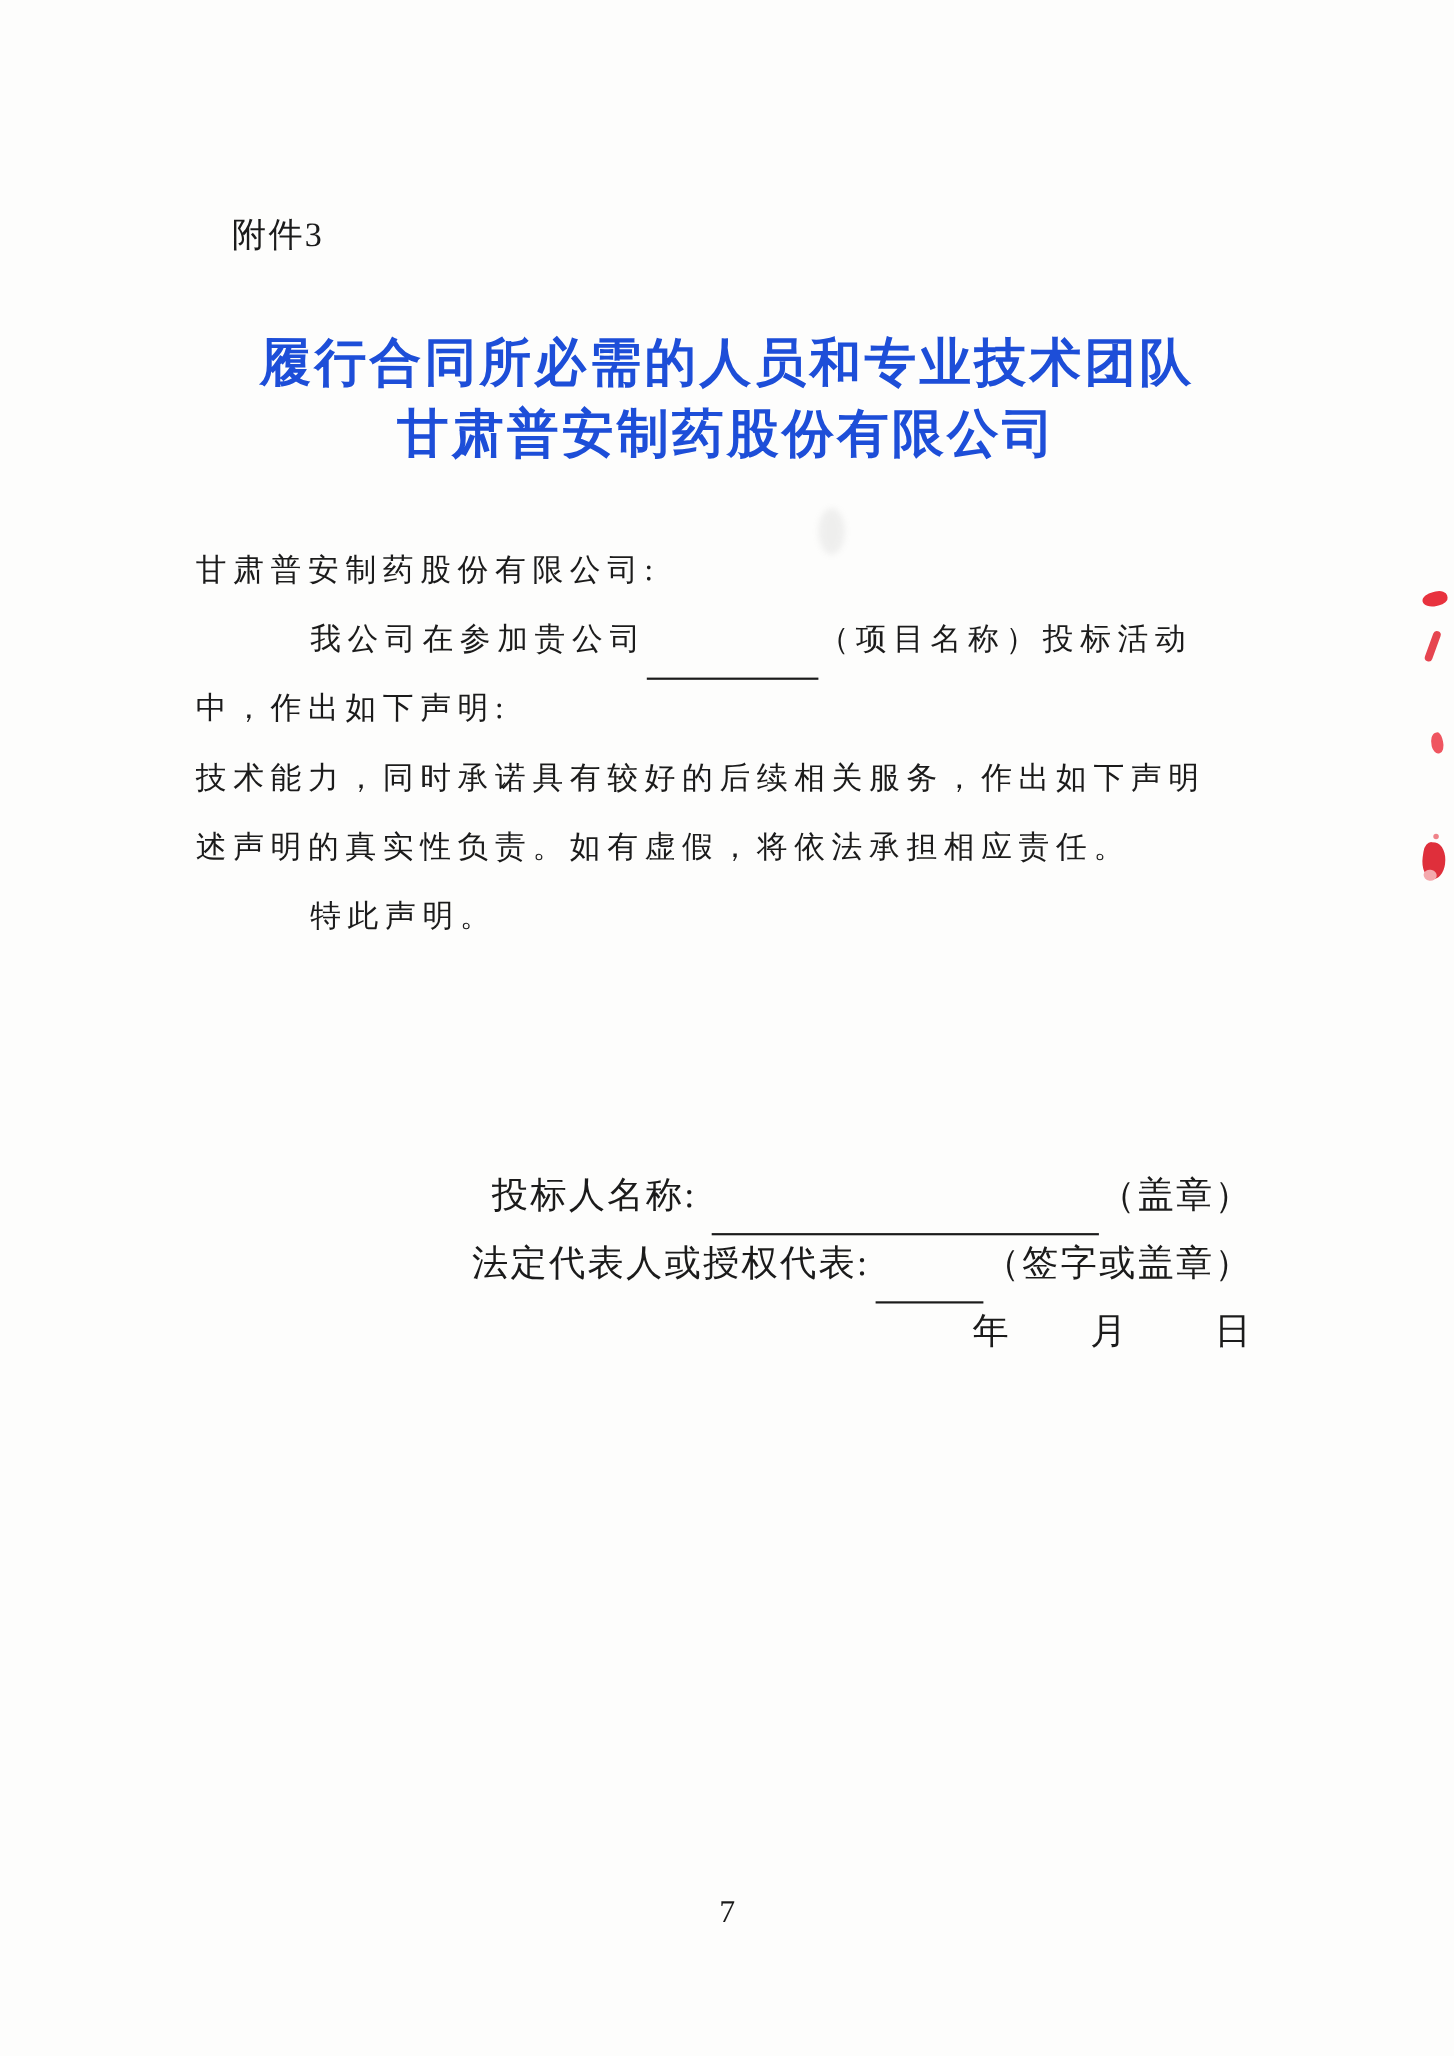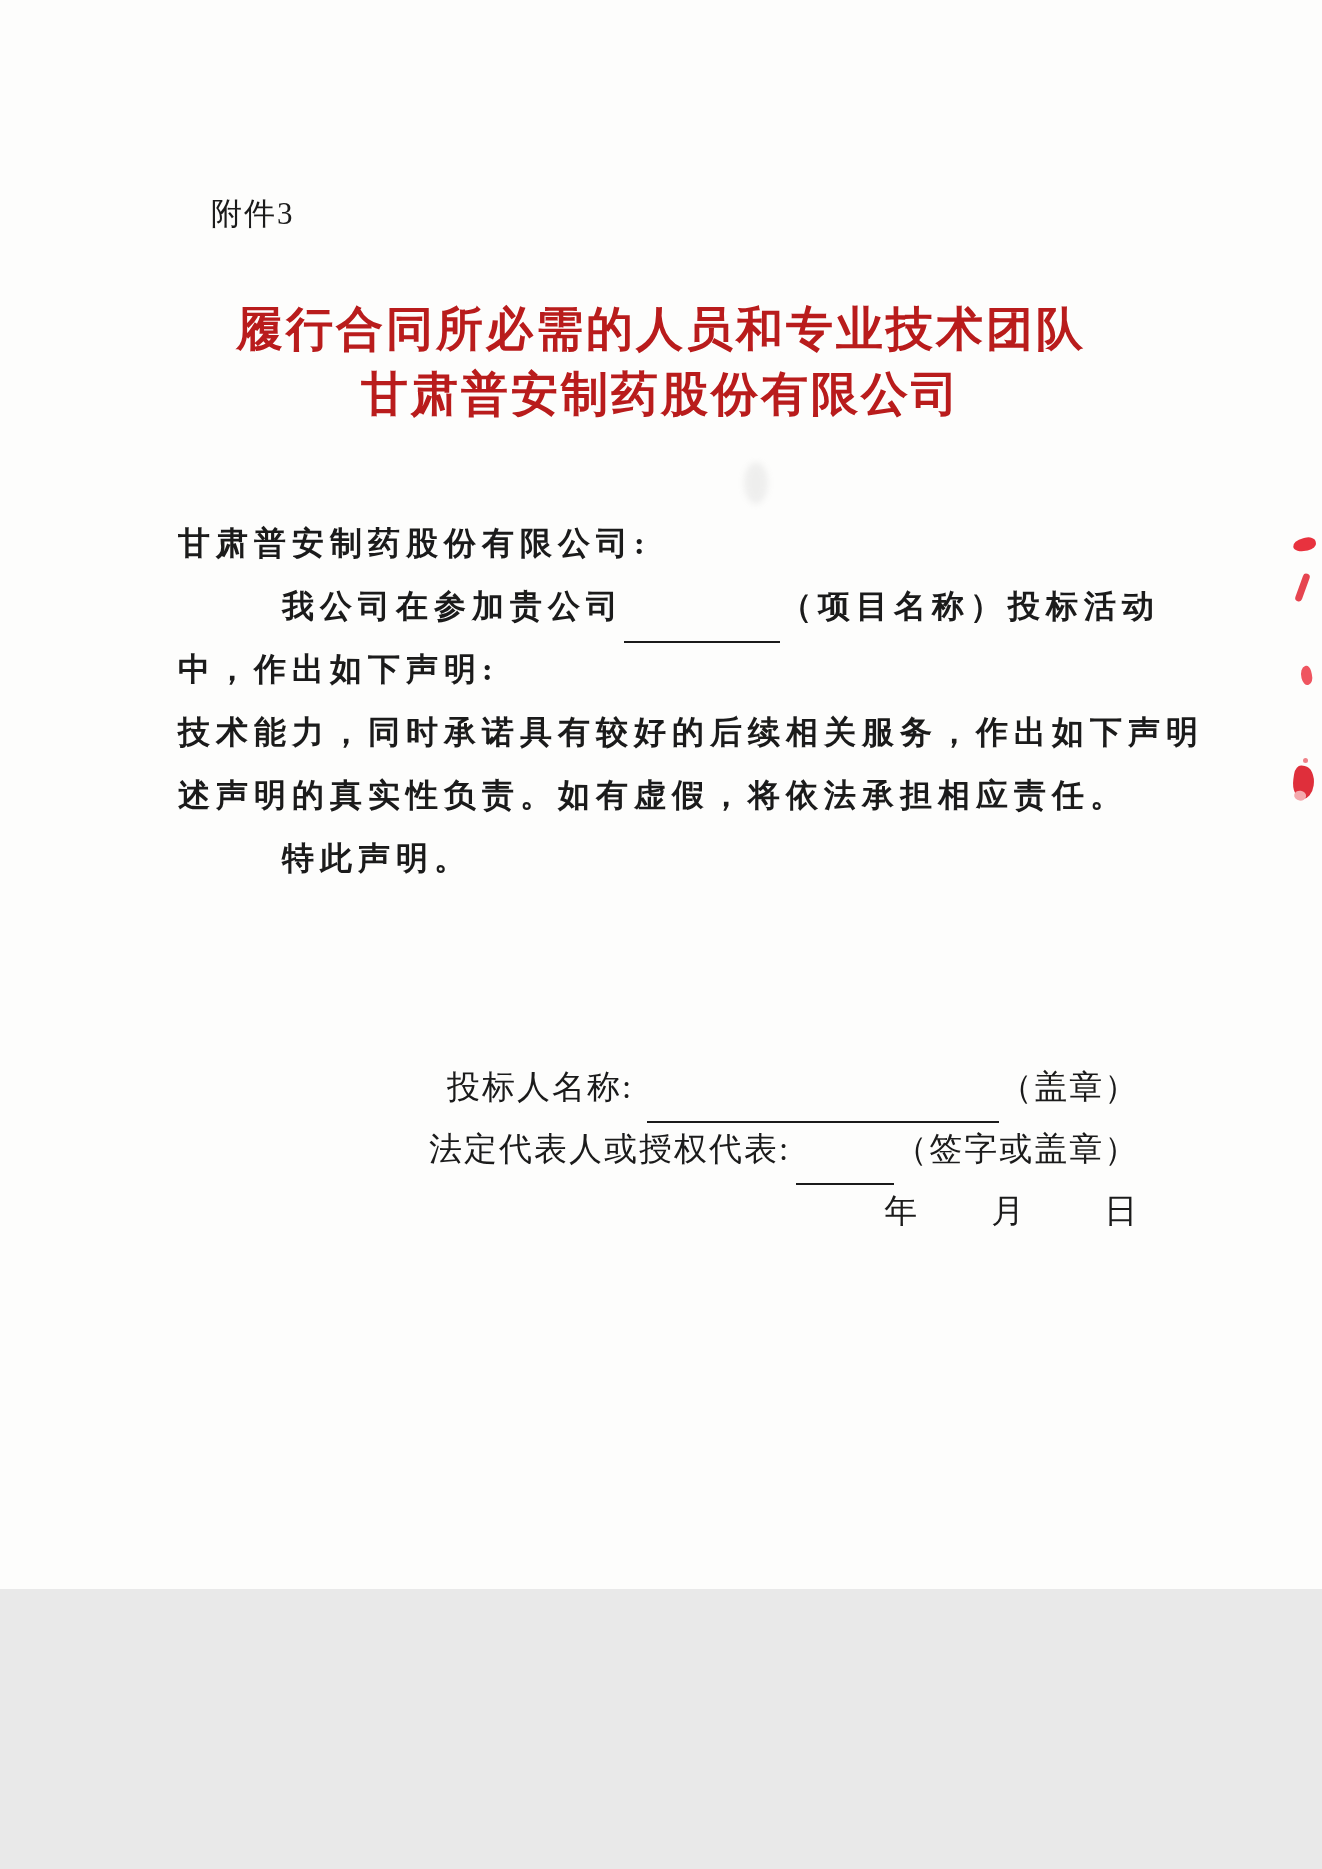--- a/index.html
+++ b/index.html
@@ -1,19 +1,19 @@
 <!DOCTYPE html>
 <html><head>
 <meta charset="utf-8">
 <style>
   html, body { margin: 0; padding: 0; background: #e9e9e9; }
   .page {
     position: relative;
     width: 1322px;
-    height: 1589px;
+    height: 1869px;
     margin: 0 auto;
     background: #fdfdfc;
     overflow: hidden;
     font-family: "Liberation Serif", serif;
     color: #1b1b1b;
   }
 
   .attachment {
     position: absolute;
     left: 211px;
@@ -27,33 +27,32 @@
     left: 0;
     right: 0;
     top: 296px;
     margin: 0;
     text-align: center;
     font-family: "Liberation Sans", sans-serif;
     font-weight: bold;
     font-size: 47px;
     line-height: 65px;
     letter-spacing: 3px;
-    color: #b91c1c;
+    color: #1d4ed8;
   }
   .doc-title span { display: block; }
 
   .body-block {
     position: absolute;
     left: 178px;
-    top: 512px;
+    top: 487px;
     width: 975px;
-    font-size: 32px;
+    font-size: 28px;
     line-height: 63px;
     letter-spacing: 6px;
-    font-weight: bold;
   }
   .line { white-space: nowrap; }
   .indent { padding-left: 104px; }
 
   .blank {
     display: inline-block;
     height: 34px;
     border-bottom: 2px solid #1b1b1b;
     vertical-align: bottom;
     transform: translateY(5px);

